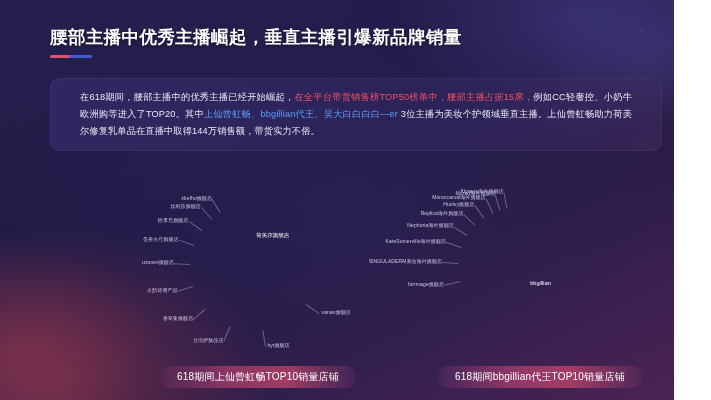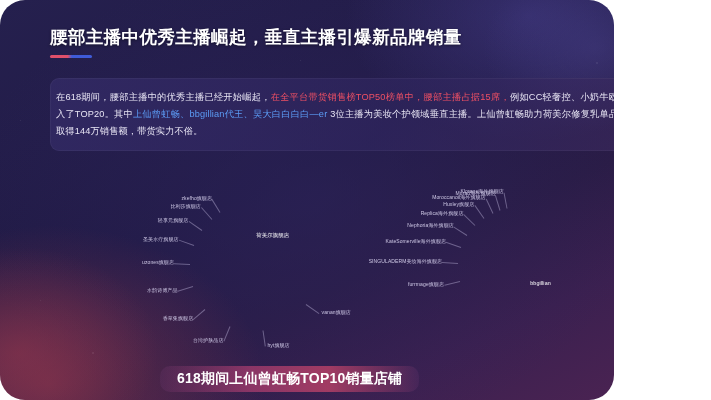--- a/index.html
+++ b/index.html
@@ -1,28 +1,27 @@
 <!DOCTYPE html>
 <html><head>
 <meta charset="utf-8">
 <style>
   * { box-sizing: border-box; margin: 0; padding: 0; }
   html, body {
     width: 711px; height: 400px; overflow: hidden;
     font-family: "Liberation Sans", "DejaVu Sans", sans-serif;
   }
   #slide {
-    position: relative; width: 614px; height: 400px;
+    position: relative; width: 674px; height: 400px;
     background:
       radial-gradient(ellipse 260px 180px at 86% 4%, rgba(70,62,140,0.55) 0%, rgba(70,62,140,0) 70%),
       radial-gradient(ellipse 300px 220px at 8% 96%, rgba(150,55,75,0.58) 0%, rgba(150,55,75,0) 72%),
       radial-gradient(ellipse 420px 300px at 50% 50%, rgba(45,36,92,0.55) 0%, rgba(45,36,92,0) 80%),
       linear-gradient(155deg, #25204e 0%, #231d4a 22%, #211a45 45%, #2a1c46 65%, #3b2050 82%, #4a2352 100%);
     overflow: hidden;
-    border-radius: 25px;
   }
   #slide::after{
     content:""; position:absolute; inset:0; pointer-events:none;
     background:
       radial-gradient(ellipse 200px 150px at 3% 88%, rgba(170,60,80,0.40) 0%, rgba(170,60,80,0) 70%),
       radial-gradient(ellipse 160px 120px at 97% 12%, rgba(86,78,160,0.30) 0%, rgba(86,78,160,0) 70%);
   }
 
   
   .title-wrap { position: absolute; left: 50px; top: 25px; z-index: 4; }
@@ -33,21 +32,21 @@
   }
   .accent-bar { margin-top: 6px; width: 42px; height: 3px; border-radius: 2px;
     background: linear-gradient(90deg, #e0506b 0%, #e0506b 42%, #3f5bd8 52%, #3f5bd8 100%); }
 
   
   .para-card {
     position: absolute; left: 50px; top: 78px; width: 612px; height: 73px;
     border-radius: 9px; z-index: 4;
     background: linear-gradient(120deg, rgba(53,44,105,0.72) 0%, rgba(48,38,96,0.62) 55%, rgba(62,42,94,0.58) 100%);
     box-shadow: inset 0 0 0 1px rgba(255,255,255,0.045);
-    padding: 11px 6px;
+    padding: 11px 30px;
   }
   .para {
     font-size: 9.2px; line-height: 1.85; color: #e9e6f5; text-align: justify;
     letter-spacing: 0.15px;
   }
   .hl-red { color: #ef5064; }
   .hl-blue { color: #5c9df7; }
 
   
   .badge-pill {
@@ -74,21 +73,21 @@
     letter-spacing: 0.1px; line-height: 1;
   }
   .slice-label.inner { color: #ffffff; font-size: 5.4px; }
   .leader { position: absolute; background: rgba(190,182,220,0.45); height: 1px; transform-origin: left center; }
 
   
   .caption-pill {
     position: absolute; top: 366px; z-index: 5;
     padding: 4px 17px; border-radius: 10px;
     background: linear-gradient(90deg, rgba(110,58,118,0.20) 0%, rgba(172,62,112,0.72) 35%, rgba(188,66,104,0.80) 65%, rgba(110,58,118,0.20) 100%);
-    font-size: 14px; color: #ffffff; font-weight: bold; white-space: nowrap;
+    font-size: 10px; color: #ffffff; font-weight: normal; white-space: nowrap;
     letter-spacing: 0.2px;
   }
   .cap-left  { left: 160px; }
   .cap-right { left: 438px; }
 
   .spark { position:absolute; border-radius:50%; background:rgba(255,255,255,0.10); }
 </style>
 </head>
 <body>
 
@@ -160,20 +159,21 @@
           <div class="leader" style="left: 142.458px; top: 24.6217px; width: 16px; transform: rotate(-107deg);"></div>
           <div class="slice-label" style="top: 6.32084px; left: 0px; width: 137.78px; text-align: right;">Murad海外旗舰店</div>
           <div class="leader" style="left: 148.86px; top: 23.0432px; width: 16px; transform: rotate(-100.7deg);"></div>
           <div class="slice-label" style="top: 4.32143px; left: 0px; width: 145.889px; text-align: right;">Klorane海外旗舰店</div>
         </div>
     </div>
 
   </div>
 
   <div class="caption-pill cap-left">618期间上仙曾虹畅TOP10销量店铺</div>
+  <div class="caption-pill cap-right">618期间bbgillian代王TOP10销量店铺</div>
 
 <div class="spark" style="left: 640px; top: 30px; width: 2px; height: 2px;"></div>
     <div class="spark" style="left: 596px; top: 62px; width: 1.5px; height: 1.5px;"></div>
     <div class="spark" style="left: 664px; top: 86px; width: 1.2px; height: 1.2px;"></div>
     <div class="spark" style="left: 40px; top: 300px; width: 1.4px; height: 1.4px;"></div>
     <div class="spark" style="left: 92px; top: 352px; width: 1.6px; height: 1.6px;"></div>
     <div class="spark" style="left: 20px; top: 120px; width: 1.2px; height: 1.2px;"></div>
     <div class="spark" style="left: 300px; top: 60px; width: 1.1px; height: 1.1px;"></div>
   </div>
 

